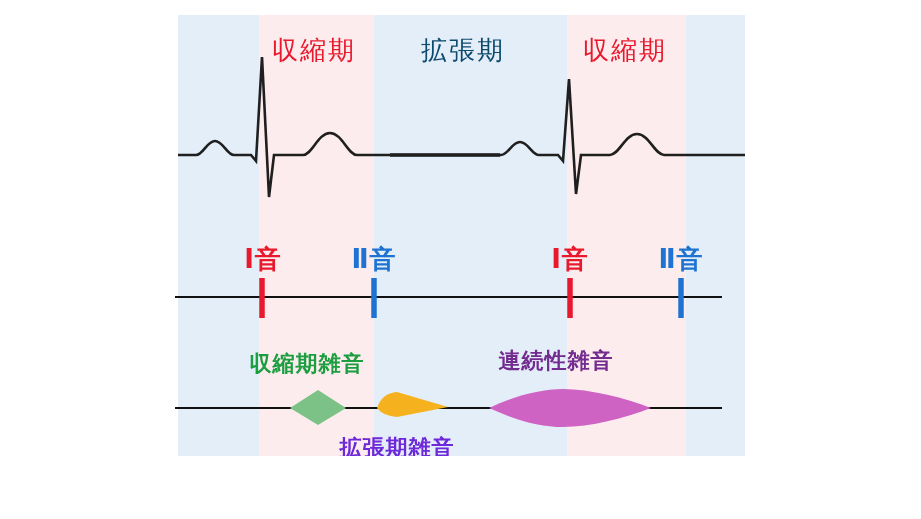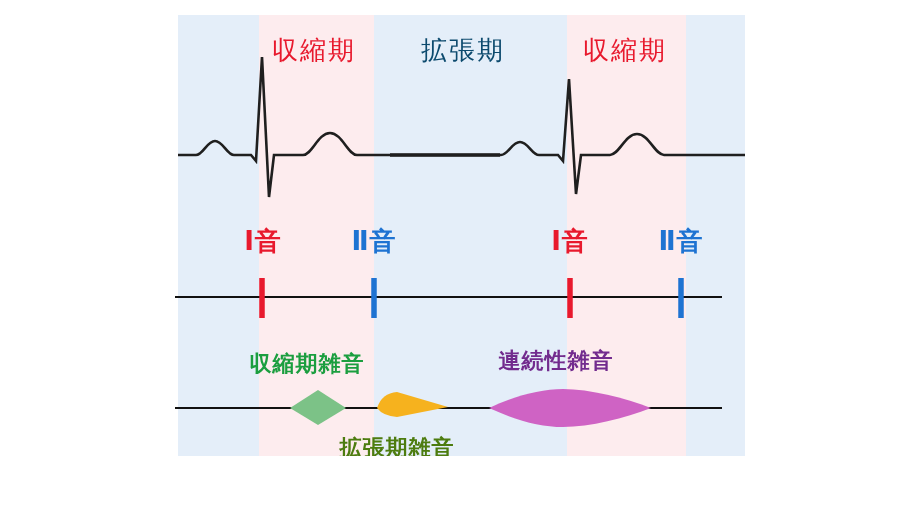--- a/index.html
+++ b/index.html
@@ -24,21 +24,21 @@
     left: 0; top: 0;
     width: 921px; height: 519px;
   }
   .label {
     position: absolute;
     transform: translateX(-50%);
     white-space: nowrap;
     line-height: 1;
   }
   .phase-label  { font-size: 26px; font-weight: 500; letter-spacing: 2px; }
-  .sound-label  { font-size: 26px; font-weight: 700; letter-spacing: 1px; }
+  .sound-label  { font-size: 26px; font-weight: 700; letter-spacing: 1px; margin-top: 18px; }
   .murmur-label { font-size: 22px; font-weight: 700; letter-spacing: 1px; }
 </style>
 </head>
 <body>
 
 <div class="canvas">
 
   <div class="band" style="left: 178px; width: 81px; background: rgb(228, 238, 249);"></div>
   <div class="band" style="left: 259px; width: 115px; background: rgb(253, 236, 238);"></div>
   <div class="band" style="left: 374px; width: 193px; background: rgb(228, 238, 249);"></div>
@@ -80,15 +80,15 @@
   <div class="label phase-label" style="left: 463px; top: 37px; color: #0c4a6e;">拡張期</div>
   <div class="label phase-label" style="left: 625px; top: 37px; color: rgb(232, 25, 45);">収縮期</div>
 
   <div class="label sound-label" style="left: 263px; top: 228px; color: rgb(232, 25, 45);">Ⅰ音</div>
   <div class="label sound-label" style="left: 374px; top: 228px; color: rgb(30, 115, 210);">Ⅱ音</div>
   <div class="label sound-label" style="left: 570px; top: 228px; color: rgb(232, 25, 45);">Ⅰ音</div>
   <div class="label sound-label" style="left: 681px; top: 228px; color: rgb(30, 115, 210);">Ⅱ音</div>
 
   <div class="label murmur-label" style="left: 307px; top: 353px; color: rgb(27, 158, 63);">収縮期雑音</div>
   <div class="label murmur-label" style="left: 556px; top: 350px; color: rgb(114, 43, 142);">連続性雑音</div>
-  <div class="label murmur-label" style="left: 397px; top: 437px; color: #4d7c0f;">拡張期雑音</div>
+  <div class="label murmur-label" style="left: 397px; top: 437px; color: #6d28d9;">拡張期雑音</div>
 
 </div>
 
 </body></html>

